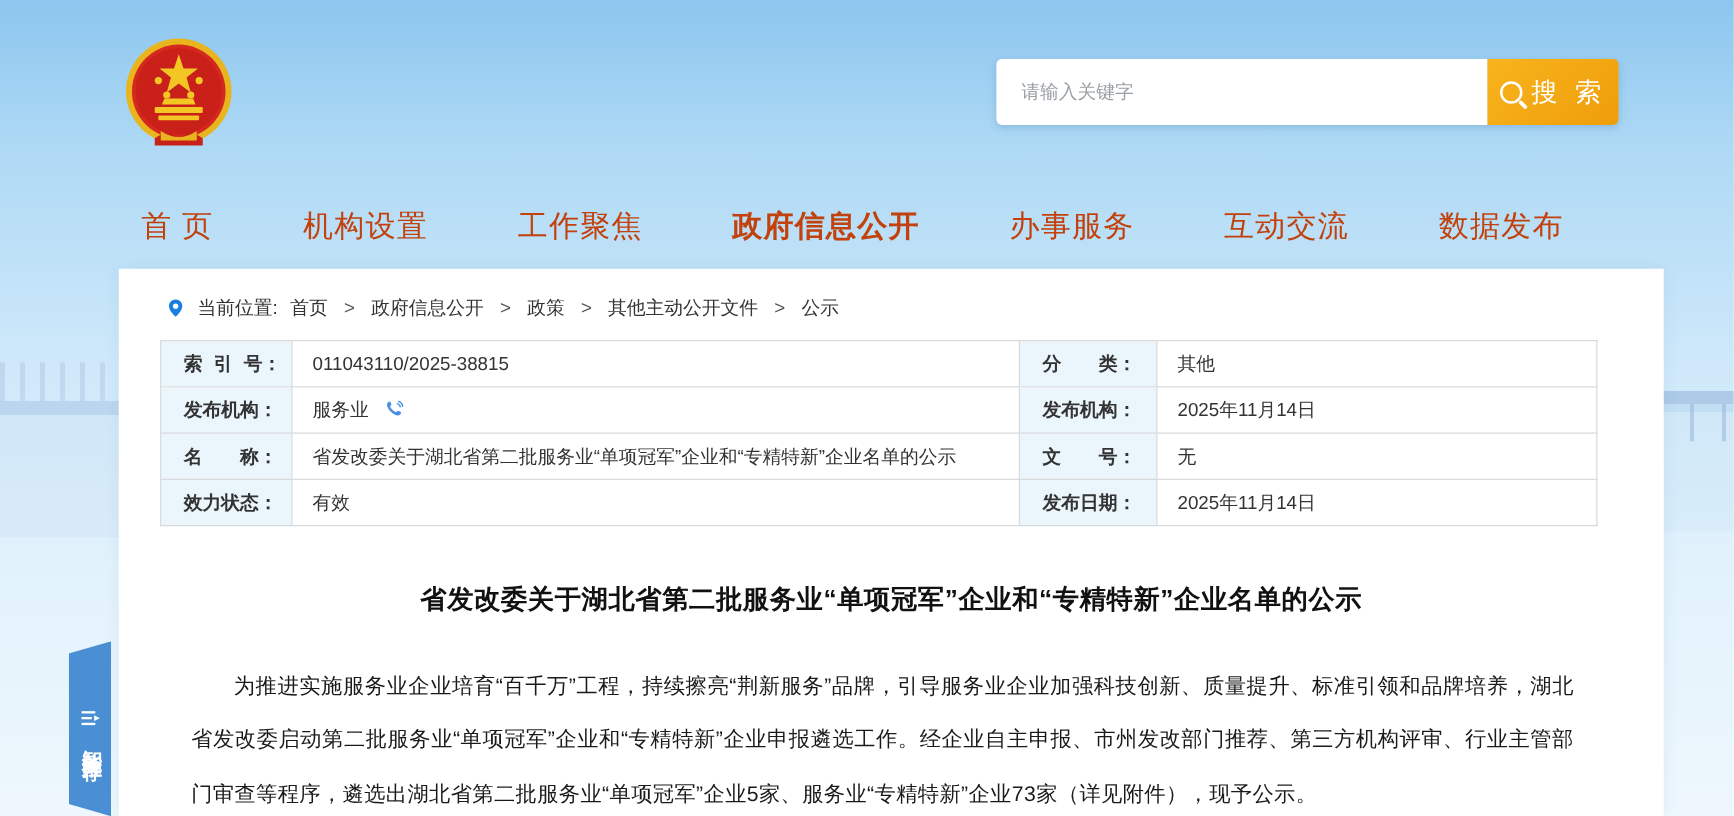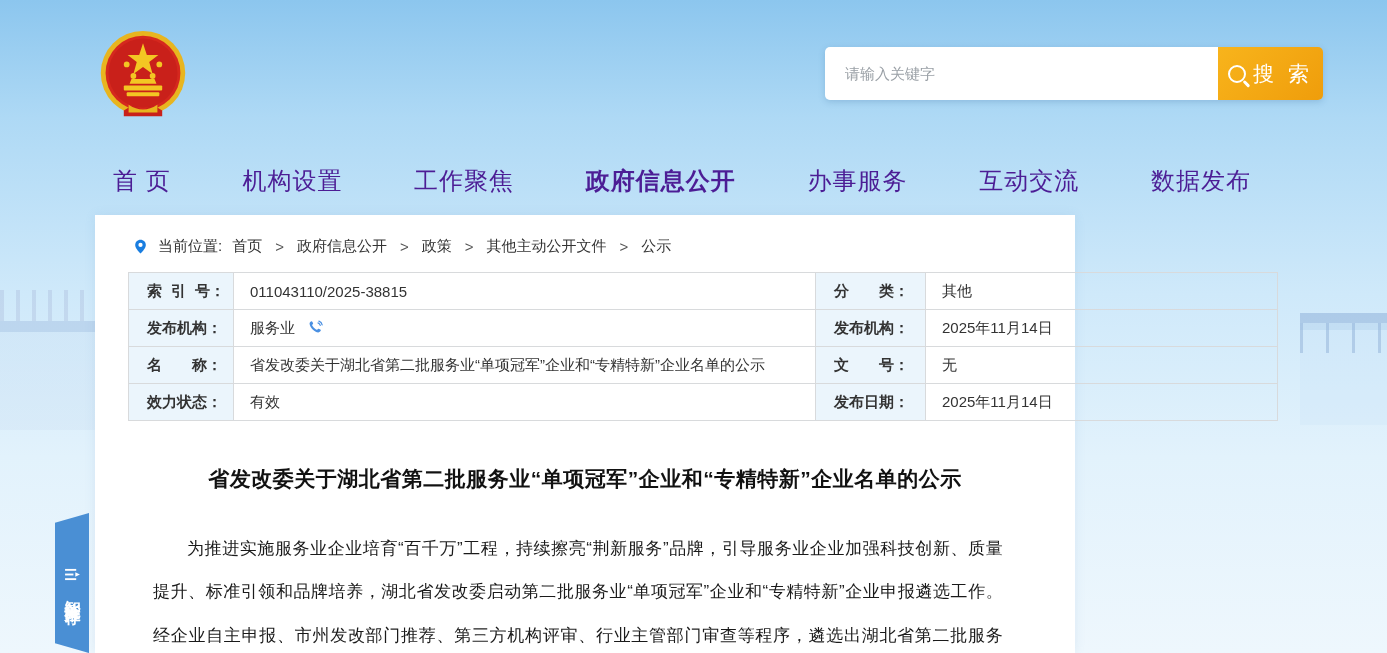--- a/index.html
+++ b/index.html
@@ -39,21 +39,20 @@
     color:#d5281e; font-size:40px; font-weight:bold; letter-spacing:2px;
     line-height:1.1; text-shadow:0 1px 0 rgba(255,255,255,.4);
   }
   .site-subtitle { color:#4a4f55; font-size:17px; margin-top:8px; letter-spacing:.2px; }
 
   
   .search-bar {
     position:absolute; left:797px; top:47px; width:498px; height:53px;
     display:flex; border-radius:5px; overflow:hidden;
     box-shadow:0 2px 6px rgba(60,110,160,.25);
-    margin-left:28px;
   }
   .search-input {
     flex:1; border:none; outline:none; background:#fff;
     font-size:15px; color:#333; padding:0 20px;
     font-family:"Liberation Sans","DejaVu Sans",sans-serif;
   }
   .search-input::placeholder { color:#9aa0a6; }
   .search-btn {
     width:105px; border:none; cursor:pointer;
     background:linear-gradient(135deg,#f8b41c 0%,#ef9d0b 100%);
@@ -63,27 +62,27 @@
   }
   .mag { width:18px; height:18px; border:2.5px solid #fff; border-radius:50%; position:relative; flex:0 0 auto; }
   .mag::after { content:""; position:absolute; width:2.5px; height:8px; background:#fff; transform:rotate(-45deg); left:15px; top:13px; border-radius:2px; }
 
   
   .nav {
     position:absolute; left:95px; top:165px; width:1201px;
     display:flex; justify-content:space-between; padding:0 45px 0 18px;
   }
   .nav-item {
-    color:#4c1d95; font-size:24px; cursor:pointer; white-space:nowrap; letter-spacing:1px;
+    color:#c2410c; font-size:24px; cursor:pointer; white-space:nowrap; letter-spacing:1px;
   }
   .nav-item.active { font-weight:bold; }
 
   
   .panel {
-    position:absolute; left:95px; top:215px; width:980px; height:438px;
+    position:absolute; left:95px; top:215px; width:1236px; height:438px;
     background:#fff; box-shadow:0 0 10px rgba(100,140,180,.12);
   }
 
   
   .breadcrumb {
     display:flex; align-items:center; gap:10px;
     padding:22px 0 0 38px; font-size:15px; color:#333;
   }
   .pin { width:15px; height:15px; flex:0 0 auto; }
   .crumb { cursor:pointer; }

